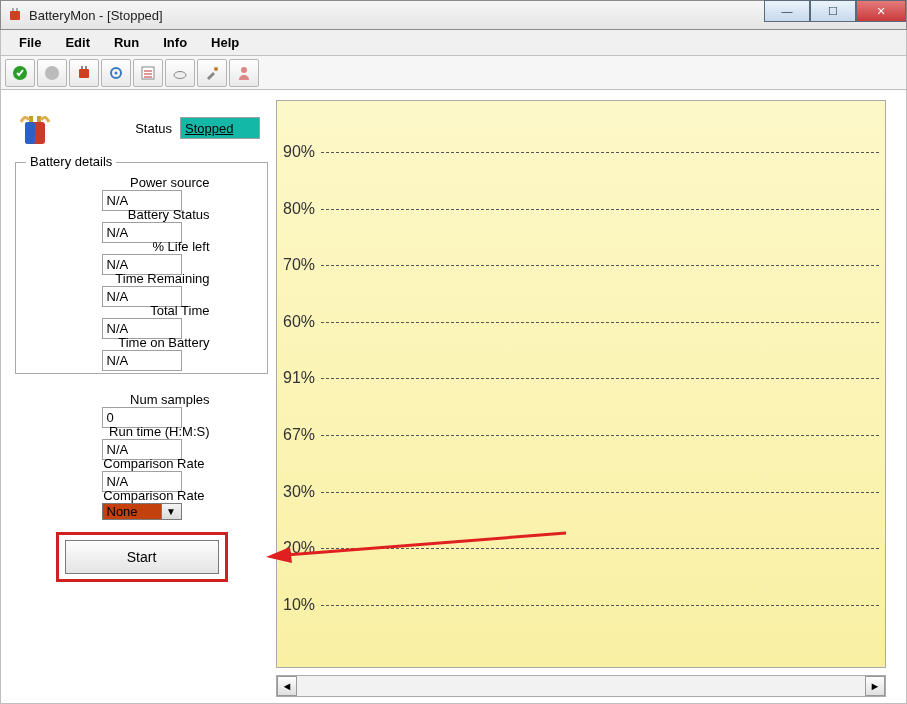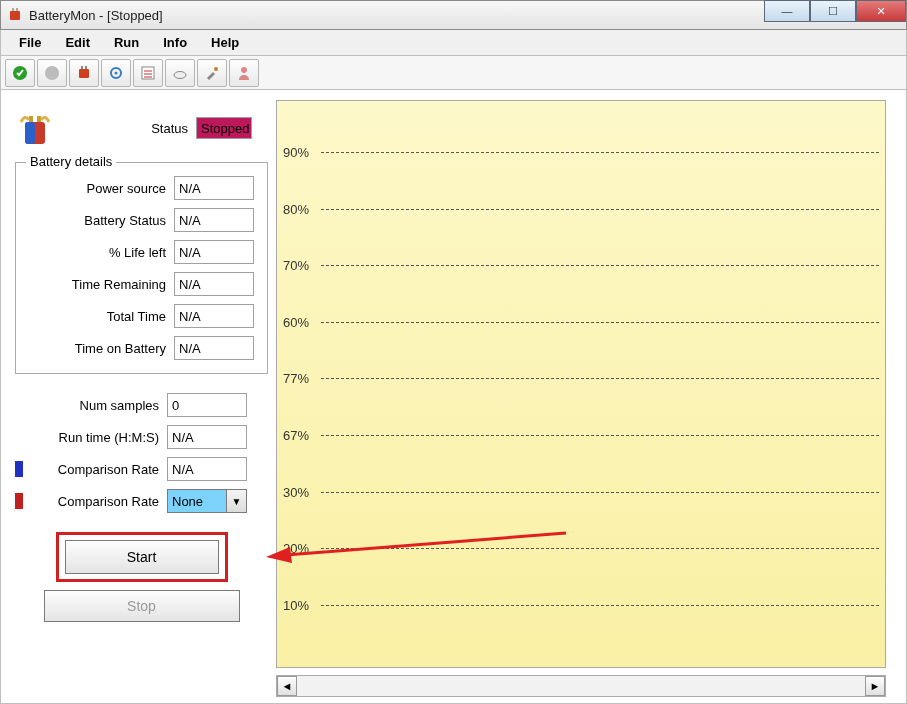--- a/index.html
+++ b/index.html
@@ -94,49 +94,50 @@
     position: relative;
   }
   .right-pane {
     flex: 1;
     position: relative;
     padding: 6px 8px 6px 0;
   }
   
   .status-row {
     display: flex; align-items: center;
-    margin: 8px 16px 14px 0;
+    margin: 8px 8px 14px 0;
   }
   .status-field {
-    width: 56px;
+    width: 80px;
     border: 1px solid #a0a0a0;
-    background: #be185d;
+    background: #14b8a6;
     height: 22px;
     padding: 2px 4px;
-    display: flex; align-items: center;
+    display: flex; align-items: center; text-decoration: underline;
   }
   .big-icon { width: 40px; height: 40px; margin-right: 6px; }
   
   .groupbox {
     border: 1px solid #aaa;
     padding: 6px 6px 6px 6px;
     margin-top: 4px;
     position: relative;
   }
   .groupbox-title {
     position: absolute;
     top: -9px; left: 10px;
     background: #fff;
     padding: 0 4px;
     font-size: 13px;
   }
   .form-row {
     display: flex; align-items: center;
     margin: 6px 0;
     height: 26px;
+    flex-direction: column;
   }
   .form-label {
     width: 152px;
     text-align: right;
     padding-right: 8px;
   }
   .form-field {
     width: 80px;
     height: 24px;
     border: 1px solid #a0a0a0;
@@ -147,21 +148,21 @@
   .marker {
     width: 8px; height: 16px;
     display: inline-block;
     margin-right: 2px;
   }
   .marker.blue { background: #2030c0; }
   .marker.red  { background: #c02020; }
   .dropdown {
     width: 80px; height: 24px;
     border: 1px solid #7a7a7a;
-    background: #7dd3fc;
+    background: #c2410c;
     display: flex; align-items: center;
     padding-left: 4px;
     position: relative;
   }
   .dropdown .arrow {
     position: absolute; right: 0; top: 0;
     width: 20px; height: 100%;
     border-left: 1px solid #7a7a7a;
     background: linear-gradient(to bottom, #f4f4f4, #dcdcdc);
     display: flex; align-items: center; justify-content: center;
@@ -193,21 +194,21 @@
     border: 1px solid #aaa;
     background: linear-gradient(to bottom, #fdf8c8, #f9f0a4);
   }
   .grid-line {
     position: absolute; left: 44px; right: 6px;
     border-top: 1px dashed #555;
     height: 0;
   }
   .grid-label {
     position: absolute; left: 6px;
-    font-size: 13px;
+    font-size: 16px;
     transform: translateY(-50%);
     color: #333;
   }
   .h-scroll {
     position: absolute;
     left: 0; right: 20px; bottom: 6px;
     height: 22px;
     border: 1px solid #aaa;
     background: #f2f2f2;
     display: flex; align-items: center;
@@ -373,36 +374,35 @@
       <div class="dropdown">
         <span>None</span>
         <div class="arrow">▼</div>
       </div>
     </div>
 
     <div class="highlight">
       <div class="btn">Start</div>
     </div>
 
-    <div class="btn disabled">Stop</div>
   </div>
 
   <div class="right-pane">
     <div class="chart">
 
       <div class="grid-line" style="top:9%;"></div>
         <div class="grid-label" style="top:9%;">90%</div>
       <div class="grid-line" style="top:19%;"></div>
         <div class="grid-label" style="top:19%;">80%</div>
       <div class="grid-line" style="top:29%;"></div>
         <div class="grid-label" style="top:29%;">70%</div>
       <div class="grid-line" style="top:39%;"></div>
         <div class="grid-label" style="top:39%;">60%</div>
       <div class="grid-line" style="top:49%;"></div>
-        <div class="grid-label" style="top:49%;">77%</div>
+        <div class="grid-label" style="top:49%;">91%</div>
       <div class="grid-line" style="top:59%;"></div>
         <div class="grid-label" style="top:59%;">67%</div>
       <div class="grid-line" style="top:69%;"></div>
         <div class="grid-label" style="top:69%;">30%</div>
       <div class="grid-line" style="top:79%;"></div>
         <div class="grid-label" style="top:79%;">20%</div>
       <div class="grid-line" style="top:89%;"></div>
         <div class="grid-label" style="top:89%;">10%</div>
     </div>
     <div class="h-scroll">

